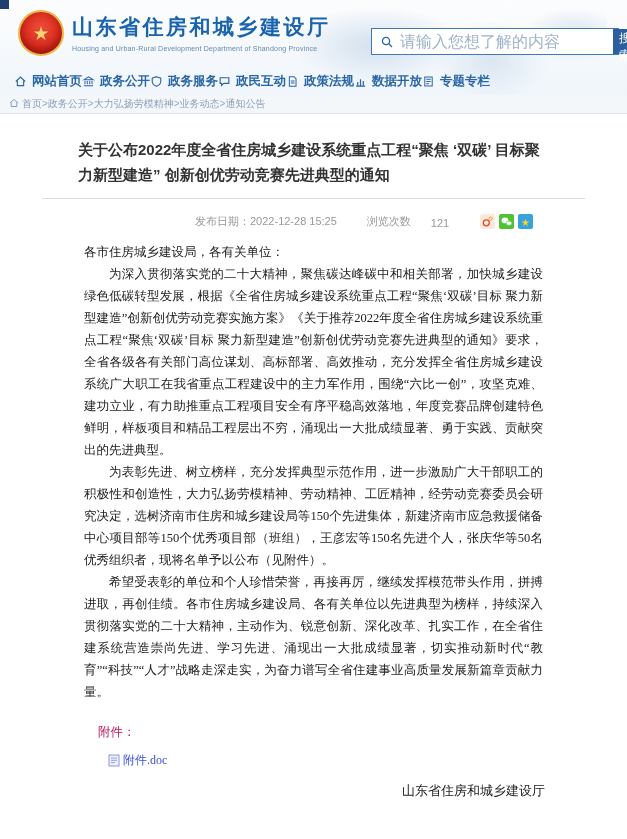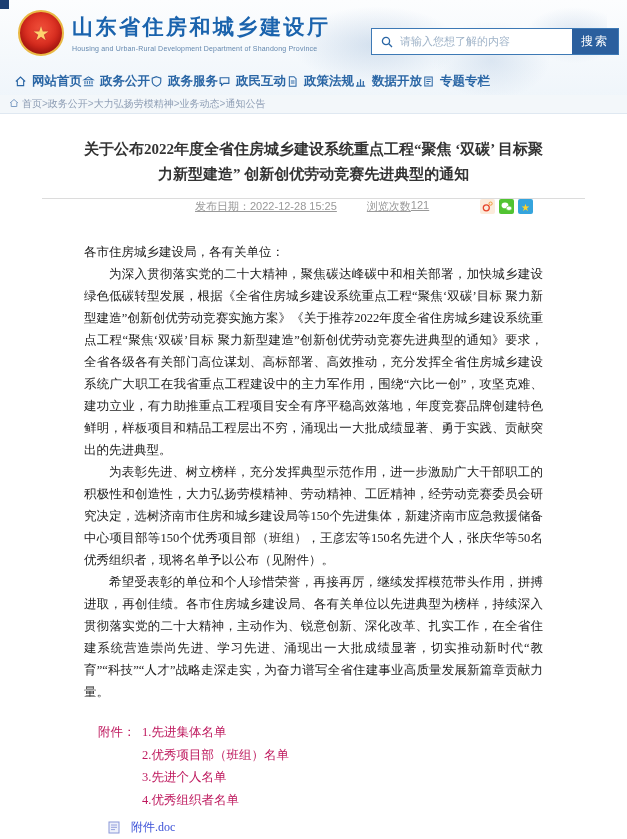--- a/index.html
+++ b/index.html
@@ -24,60 +24,60 @@
     border: 2px solid #e9b945; display: flex; align-items: center; justify-content: center;
     box-shadow: inset 0 -4px 8px rgba(90,0,0,.4); }
   .emblem .star { color: #ffd36e; font-size: 19px; line-height: 1; text-shadow: 0 0 2px #a33; }
   .brand { position: absolute; left: 72px; top: 13px; }
   .site-title { font-size: 21px; font-weight: bold; color: #1a63ad; letter-spacing: 2.5px; white-space: nowrap; }
   .site-subtitle { margin-top: 4px; font-size: 7px; color: #6488ae; letter-spacing: .2px; white-space: nowrap; }
 
   .search { position: absolute; right: 8px; top: 28px; width: 248px; height: 27px; display: flex; align-items: stretch;
     background: #fff; border: 1px solid #3d79b5; z-index: 2; }
   .mag { display: flex; align-items: center; padding-left: 8px; }
-  .search-input { flex: 1; border: none; outline: none; background: transparent; font-size: 11px; color: #333; padding: 0 6px;
-    font-family: Liberation Mono, monospace; }
+  .search-input { flex: 1; border: none; outline: none; background: transparent; font-size: 16px; color: #333; padding: 0 6px;
+    font-family: Liberation Sans, sans-serif; }
   .search-input::placeholder { color: #9fb3c8; }
   .search-btn { width: 46px; border: none; background: #2b5f9e; color: #fff; font-size: 12px; letter-spacing: 2px;
     cursor: pointer; font-family: "Liberation Sans", sans-serif; }
 
   .nav { position: relative; z-index: 1; height: 27px; display: flex; align-items: center; justify-content: flex-start;
     padding: 0 14px; }
   .nav-item { display: flex; align-items: center; gap: 5px; font-size: 12.5px; font-weight: bold; color: #2a66a5; cursor: pointer;
     white-space: nowrap; }
   .nav-item .nico { display: flex; align-items: center; }
 
   .crumbbar { position: relative; z-index: 1; height: 19px; display: flex; align-items: center; gap: 3px; padding-left: 9px;
     font-size: 10px; color: #8d9db4; background: #f3f7fa; border-bottom: 1px solid #dfe8f1; }
   .crumb { color: #8d9db4; text-decoration: none; cursor: pointer; }
   .crumb-sep { color: #9aa9bd; }
 
   
   .article { padding-top: 23px; background: #fff; }
-  .art-title { margin: 0 78px; text-align: center; font-size: 15px; font-weight: bold; color: #333; line-height: 25px;
-    font-family: Liberation Serif, serif; }
+  .art-title { margin: 0 78px; text-align: left; font-size: 15px; font-weight: bold; color: #333; line-height: 25px;
+    font-family: Liberation Sans, sans-serif; }
   .divider { border-bottom: 1px solid #dcdcdc; margin: 11px 42px 0; }
-  .meta { display: flex; align-items: flex-start; height: 30px; font-size: 11px; color: #999;
-    margin: 0 94px 0 195px; white-space: nowrap; text-decoration: underline; }
+  .meta { display: flex; align-items: flex-end; height: 30px; font-size: 11px; color: #999;
+    margin: 0 94px 0 195px; white-space: nowrap; }
   .views-label { margin-left: 30px; }
-  .views-count { }
+  .views-count { margin-left: 20px; }
   .share { margin-left: auto; display: flex; gap: 4px; }
   .share .ic { width: 15px; height: 15px; display: inline-flex; cursor: pointer; }
 
   .body-text { margin: 12px 84px 0; font-family: "Liberation Serif", serif; font-size: 12.5px; line-height: 22px;
     color: #1c1c1c; text-align: justify; }
   .salutation { margin: 0; text-indent: 0; }
   .para { margin: 0; text-indent: 2em; }
 
   .attachments { display: flex; margin: 18px 60px 0 98px; font-family: "Liberation Serif", serif; font-size: 12.5px;
     color: #be185d; line-height: 22.5px; }
   .att-label { width: 44px; flex: none; }
   .att-item { white-space: nowrap; }
 
-  .doc-link-row { margin: 8px 0 0 108px; display: flex; align-items: center; gap: 11px; }
+  .doc-link-row { margin: 8px 0 0 108px; display: flex; align-items: center; gap: 3px; }
   .doc-ic { display: inline-flex; }
   .doc-link { color: #3e53d8; font-size: 12px; text-decoration: none; font-family: "Liberation Serif", serif; }
 
   .signatures { margin: 10px 82px 0 0; text-align: right; font-family: "Liberation Serif", serif; font-size: 13px;
     line-height: 24px; color: #1c1c1c; }
   .sig-line { white-space: nowrap; }
 </style>
 </head>
 <body>
 
@@ -210,26 +210,20 @@
       <p class="salutation">各市住房城乡建设局，各有关单位：</p>
       <div id="paragraphs">
           <p class="para">为深入贯彻落实党的二十大精神，聚焦碳达峰碳中和相关部署，加快城乡建设绿色低碳转型发展，根据《全省住房城乡建设系统重点工程“聚焦‘双碳’目标 聚力新型建造”创新创优劳动竞赛实施方案》《关于推荐2022年度全省住房城乡建设系统重点工程“聚焦‘双碳’目标 聚力新型建造”创新创优劳动竞赛先进典型的通知》要求，全省各级各有关部门高位谋划、高标部署、高效推动，充分发挥全省住房城乡建设系统广大职工在我省重点工程建设中的主力军作用，围绕“六比一创”，攻坚克难、建功立业，有力助推重点工程项目安全有序平稳高效落地，年度竞赛品牌创建特色鲜明，样板项目和精品工程层出不穷，涌现出一大批成绩显著、勇于实践、贡献突出的先进典型。</p>
           <p class="para">为表彰先进、树立榜样，充分发挥典型示范作用，进一步激励广大干部职工的积极性和创造性，大力弘扬劳模精神、劳动精神、工匠精神，经劳动竞赛委员会研究决定，选树济南市住房和城乡建设局等150个先进集体，新建济南市应急救援储备中心项目部等150个优秀项目部（班组），王彦宏等150名先进个人，张庆华等50名优秀组织者，现将名单予以公布（见附件）。</p>
           <p class="para">希望受表彰的单位和个人珍惜荣誉，再接再厉，继续发挥模范带头作用，拼搏进取，再创佳绩。各市住房城乡建设局、各有关单位以先进典型为榜样，持续深入贯彻落实党的二十大精神，主动作为、锐意创新、深化改革、扎实工作，在全省住建系统营造崇尚先进、学习先进、涌现出一大批成绩显著，切实推动新时代“教育”“科技”“人才”战略走深走实，为奋力谱写全省住建事业高质量发展新篇章贡献力量。</p>
         </div>
     </div>
 
     <div class="attachments">
       <div class="att-label">附件：</div>
-      <div class="att-items" id="attItems">
-          <div class="att-item">1.先进集体名单</div>
-          <div class="att-item">2.优秀项目部（班组）名单</div>
-          <div class="att-item">3.先进个人名单</div>
-          <div class="att-item">4.优秀组织者名单</div>
-        </div>
     </div>
 
     <div class="doc-link-row">
       <span class="doc-ic" id="docIcon">
           <svg width="12" height="13" viewBox="0 0 12 13">
             <rect x="1" y="1" width="10" height="11" fill="#eef1fb" stroke="#8a97d8" stroke-width="1"></rect>
             <path d="M3 4 H9 M3 6.3 H9 M3 8.6 H7" stroke="#8a97d8" stroke-width="0.9"></path>
           </svg>
         </span>
       <a class="doc-link" href="#">附件.doc</a>

